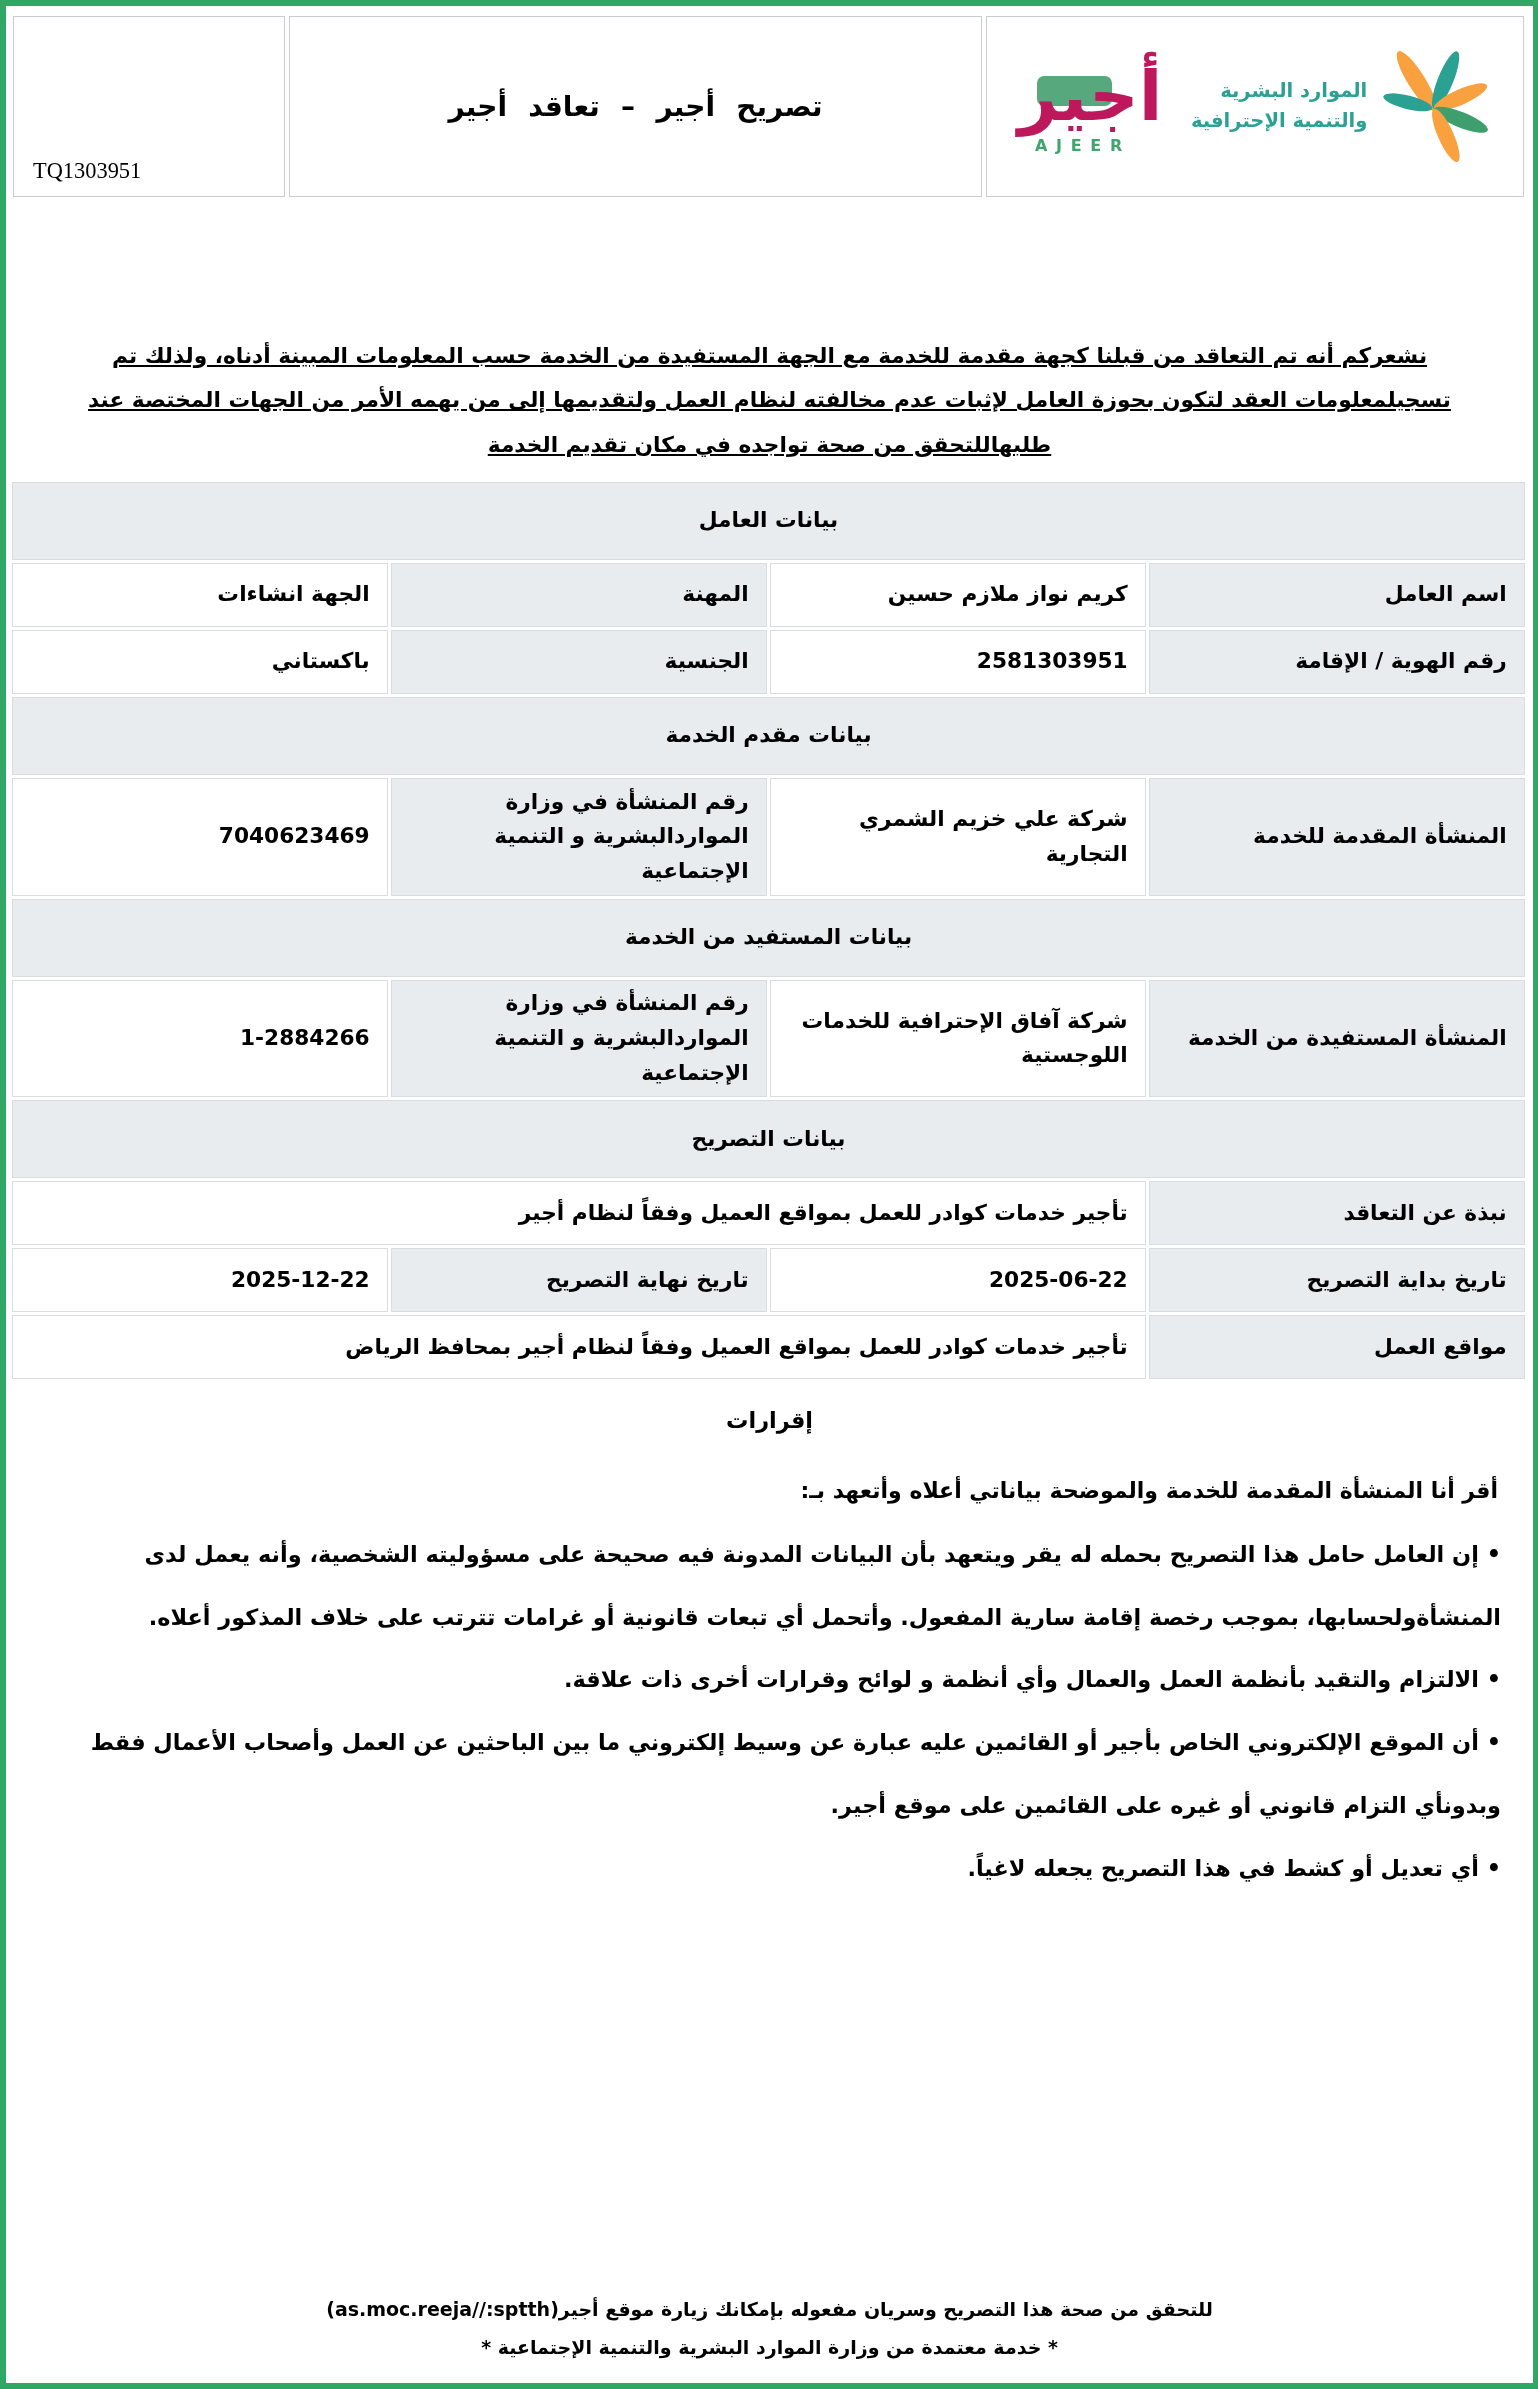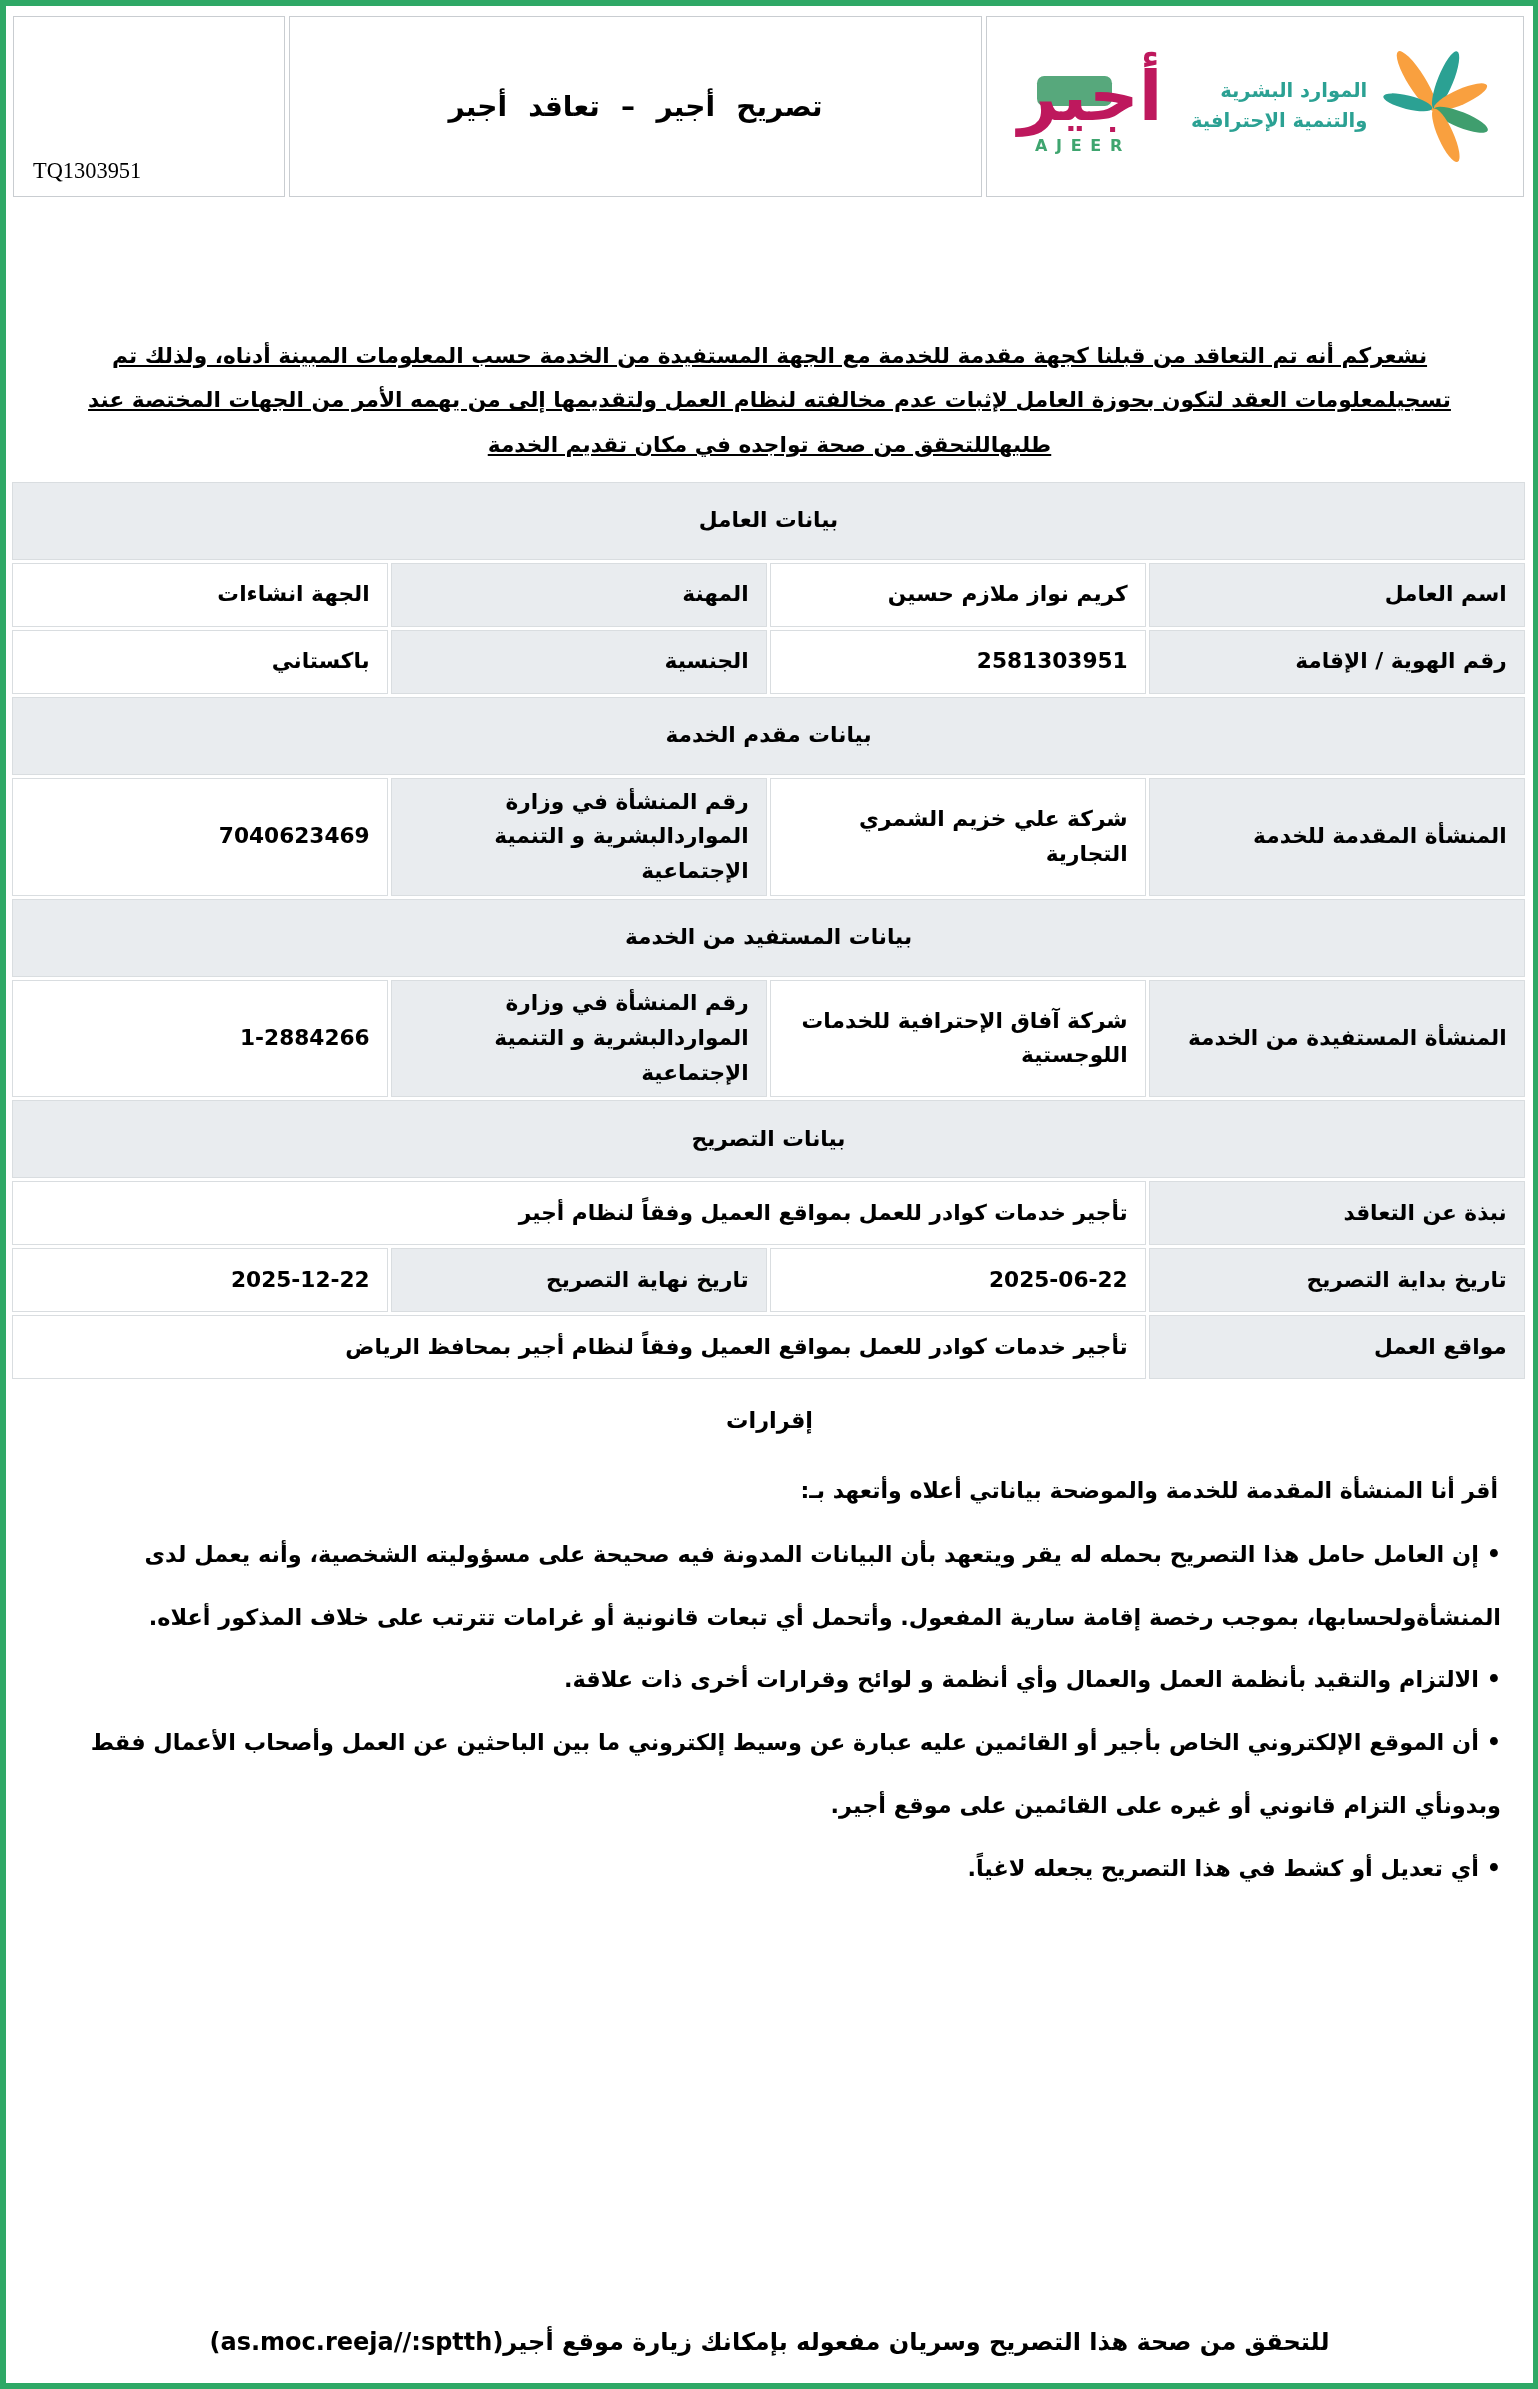--- a/index.html
+++ b/index.html
@@ -75,21 +75,21 @@
   
   .decl-heading { text-align:center; font-size:22.4px; font-weight:700; margin-top:24.6px; }
   .decl-intro { margin:45px 35px 0 35px; font-size:22px; font-weight:700; }
   ul.decl-list { margin:20px 32px 0 32px; list-style:none; font-size:22.4px; font-weight:700; }
   ul.decl-list li { line-height:2.8; }
   ul.decl-list li::before { content:"\2022\00A0"; }
 
   
   .footer {
     position:absolute; bottom:17.3px; left:0; right:0;
-    text-align:center; font-size:24px; font-weight:700; line-height:2.0;
+    text-align:center; font-size:19px; font-weight:700; line-height:2.0;
   }
 </style>
 </head>
 <body>
 
 <div class="page">
 
   <table class="header-box">
     <tbody>
         <tr>
@@ -203,16 +203,17 @@
   <div class="decl-intro">أقر أنا المنشأة المقدمة للخدمة والموضحة بياناتي أعلاه وأتعهد بـ:</div>
   <ul class="decl-list">
       <li>إن العامل حامل هذا التصريح بحمله له يقر ويتعهد بأن البيانات المدونة فيه صحيحة على مسؤوليته الشخصية، وأنه يعمل لدى المنشأةولحسابها، بموجب رخصة إقامة سارية المفعول. وأتحمل أي تبعات قانونية أو غرامات تترتب على خلاف المذكور أعلاه.</li>
       <li>الالتزام والتقيد بأنظمة العمل والعمال وأي أنظمة و لوائح وقرارات أخرى ذات علاقة.</li>
       <li>أن الموقع الإلكتروني الخاص بأجير أو القائمين عليه عبارة عن وسيط إلكتروني ما بين الباحثين عن العمل وأصحاب الأعمال فقط وبدونأي التزام قانوني أو غيره على القائمين على موقع أجير.</li>
       <li>أي تعديل أو كشط في هذا التصريح يجعله لاغياً.</li>
     </ul>
 
   <div class="footer">
     <div>للتحقق من صحة هذا التصريح وسريان مفعوله بإمكانك زيارة موقع أجير(as.moc.reeja//:sptth)</div>
+    <div>* خدمة معتمدة من وزارة الموارد البشرية والتنمية الإجتماعية *</div>
   </div>
 
 </div>
 
 
 </body></html>

